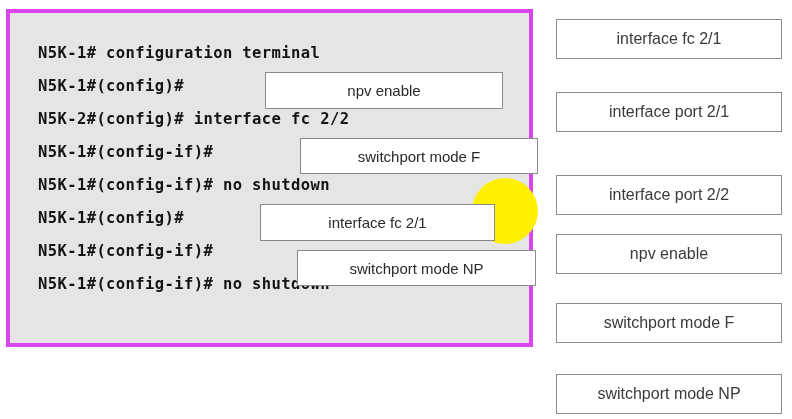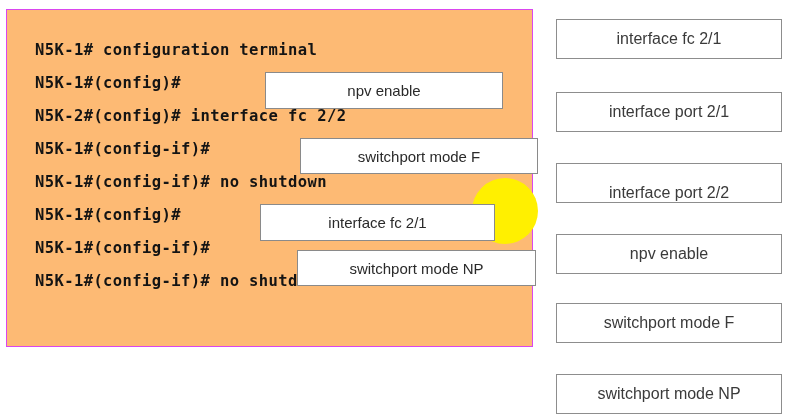--- a/index.html
+++ b/index.html
@@ -18,22 +18,22 @@
   }
 
   
   #terminal-panel {
     position: absolute;
     left: 6px;
     top: 9px;
     width: 527px;
     height: 338px;
     box-sizing: border-box;
-    border: 1px solid #d946ef;
-    background: #fdba74;
+    border: 4px solid #d946ef;
+    background: #e5e5e5;
   }
   #terminal-lines {
     position: absolute;
     left: 28px;
     top: 24px;
     right: 4px;
   }
   .cli-line {
     font-family: "DejaVu Sans Mono", "Liberation Mono", monospace;
     font-weight: bold;
@@ -101,21 +101,21 @@
     justify-content: center;
   }
   .bank-tile .tile-label {
     font-family: "Liberation Sans", sans-serif;
     font-size: 16px;
     color: #3a3a3a;
     white-space: nowrap;
   }
   #bank-tile-0 { top: 0px;   }
   #bank-tile-1 { top: 73px;  }
-  #bank-tile-2 { top: 144px; align-items: flex-end; }
+  #bank-tile-2 { top: 156px; }
   #bank-tile-3 { top: 215px; }
   #bank-tile-4 { top: 284px; }
   #bank-tile-5 { top: 355px; }
 
   
   #watermark {
     position: absolute;
     left: 24px;
     top: 362px;
     width: 520px;

